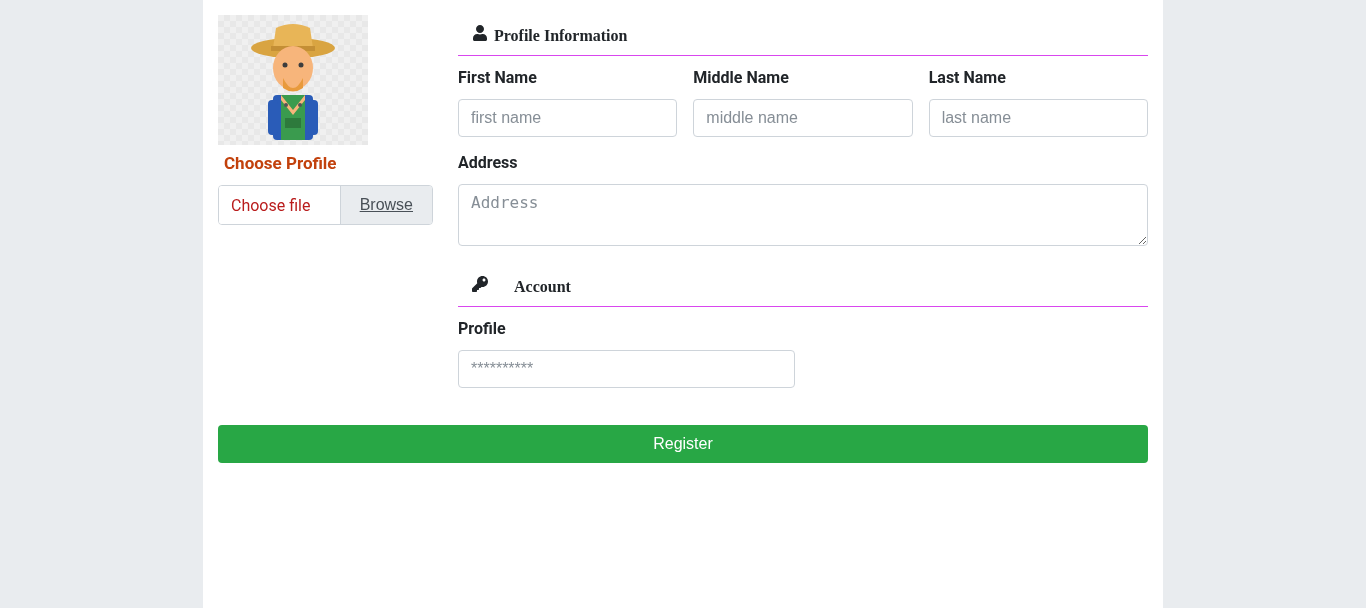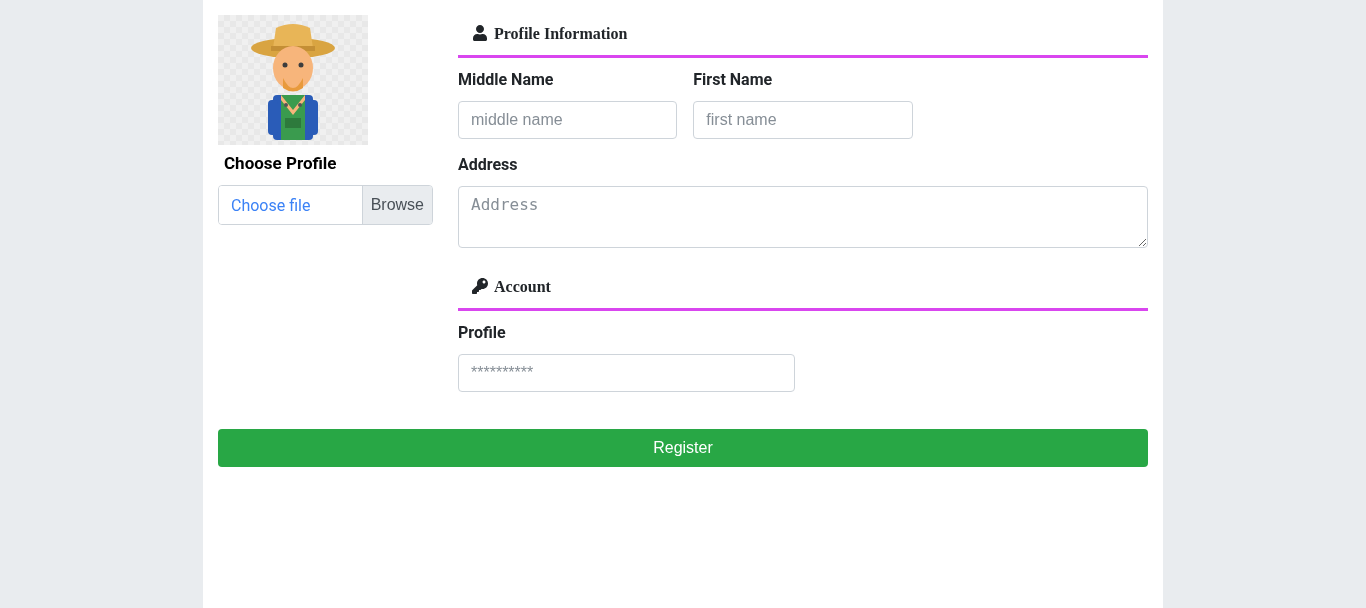--- a/index.html
+++ b/index.html
@@ -48,58 +48,59 @@
       margin-bottom: 8px;
     }
     .farmer-icon {
       width: 100px;
       height: 120px;
       position: relative;
     }
     .choose-profile-label {
       font-weight: 700;
       font-size: 17px;
-      color: #000000;
+      color: #c2410c;
       margin-bottom: 12px;
       display: block;
       padding-left: 6px;
     }
     .file-input-group {
       display: flex;
       width: 215px;
       border: 1px solid #ced4da;
       border-radius: 4px;
       overflow: hidden;
       height: 40px;
     }
     .file-label {
       flex: 1;
       padding: 8px 12px;
-      color: #3b82f6;
+      color: #b91c1c;
       font-size: 16px;
       background: #fff;
       display: flex;
       align-items: center;
     }
     .file-browse {
-      padding: 8px 8px;
+      padding: 8px 19px;
       background-color: #e9ecef;
       color: #495057;
       border: none;
       border-left: 1px solid #ced4da;
       font-size: 16px;
       cursor: pointer;
       display: flex;
       align-items: center;
+      text-decoration: underline;
     }
     .section-header {
       display: flex;
-      align-items: flex-start;
+      align-items: flex-end;
       padding: 10px 0;
-      border-bottom: 3px solid #d946ef;
+      border-bottom: 1px solid #d946ef;
       margin-bottom: 12px;
     }
     .section-header .icon {
       margin-left: 14px;
       margin-right: 6px;
     }
     .section-title {
       font-family: Georgia, "Times New Roman", serif;
       font-weight: 700;
       font-size: 16px;
@@ -210,38 +211,42 @@
         <span class="icon user-icon">
           <svg viewBox="0 0 448 512">
               <path d="M224 256c70.7 0 128-57.3 128-128S294.7 0 224 0 96 57.3 96 128s57.3 128 128 128zm89.6 32h-16.7c-22.2 10.2-46.9 16-72.9 16s-50.6-5.8-72.9-16h-16.7C60.2 288 0 348.2 0 422.4V464c0 26.5 21.5 48 48 48h352c26.5 0 48-21.5 48-48v-41.6c0-74.2-60.2-134.4-134.4-134.4z"></path>
             </svg>
         </span>
         <span class="section-title">Profile Information</span>
       </div>
 
       <div class="form-row">
         <div class="form-col-4">
+          <label class="form-label">First Name</label>
+          <input type="text" class="form-control" placeholder="first name" style="">
+        </div>
+        <div class="form-col-4">
           <label class="form-label">Middle Name</label>
           <input type="text" class="form-control" placeholder="middle name" style="">
         </div>
         <div class="form-col-4">
-          <label class="form-label">First Name</label>
-          <input type="text" class="form-control" placeholder="first name" style="">
+          <label class="form-label">Last Name</label>
+          <input type="text" class="form-control" placeholder="last name" style="">
         </div>
       </div>
 
 
       <div class="form-row">
         <div class="form-col-12">
           <label class="form-label">Address</label>
           <textarea class="form-control" placeholder="Address" style=""></textarea>
         </div>
       </div>
 
-      <div class="section-header" style="margin-top:8px;">
+      <div class="section-header" style="margin-top:8px;gap:20px;">
         <span class="icon key-icon">
           <svg viewBox="0 0 512 512">
               <path d="M512 176.001C512 273.203 433.202 352 336 352c-11.22 0-22.19-1.062-32.827-3.069l-24.012 27.014A23.999 23.999 0 0 1 261.223 384H224v40c0 13.255-10.745 24-24 24h-40v40c0 13.255-10.745 24-24 24H24c-13.255 0-24-10.745-24-24v-78.059c0-6.365 2.529-12.47 7.029-16.971l161.802-161.802C163.108 213.814 160 195.271 160 176 160 78.798 238.797.001 335.999 0 433.488-.001 512 78.511 512 176.001zM336 128c0 26.51 21.49 48 48 48s48-21.49 48-48-21.49-48-48-48-48 21.49-48 48z"></path>
             </svg>
         </span>
         <span class="section-title">Account</span>
       </div>
 
       <div class="form-row">
         <div class="form-col-6">

